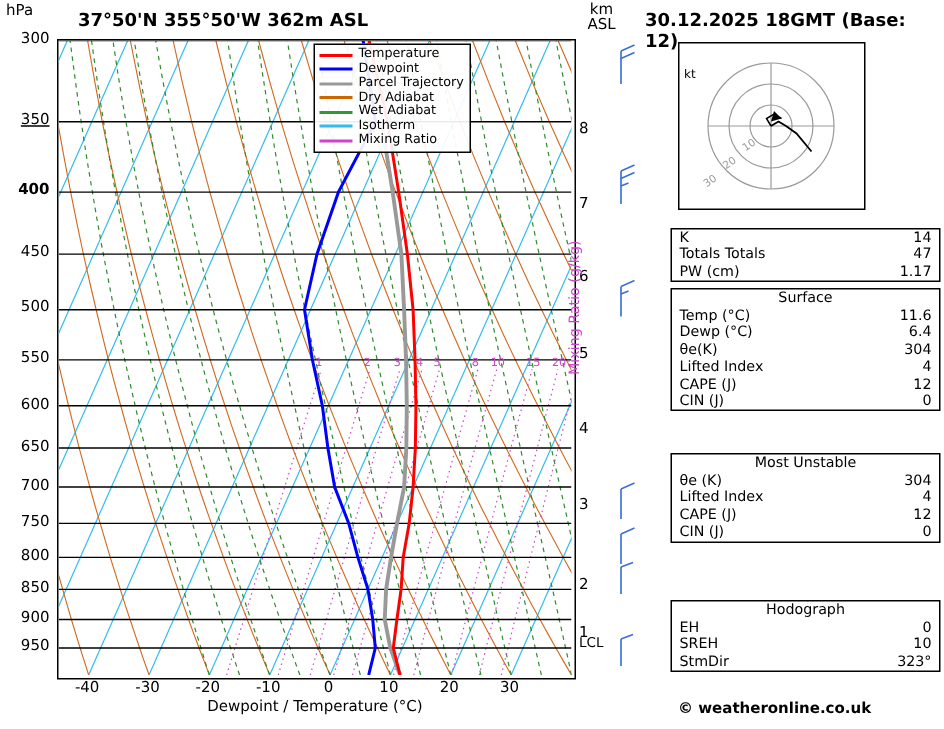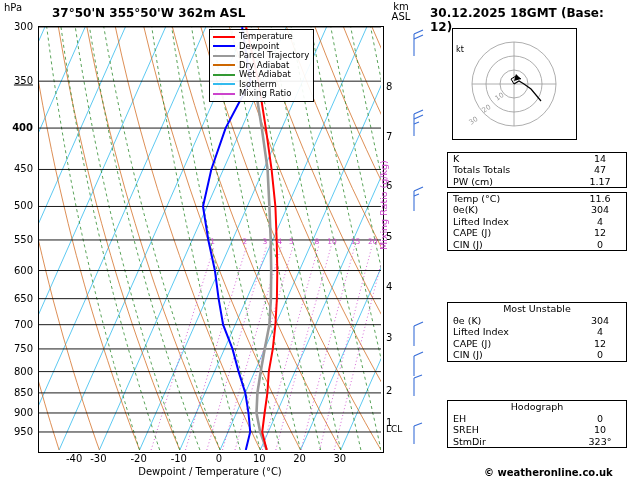--- a/index.html
+++ b/index.html
@@ -65,31 +65,31 @@
   #hodo-kt{position:absolute;left:3px;top:1px;font-size:8px;margin-top:15px;}
 
   
   .panel{
     position:absolute;left:447px;width:178px;
     border:1px solid #000;background:#fff;
     font-size:9.5px;
   }
   .prow{display:flex;justify-content:space-between;padding:0 5px;line-height:11.4px;}
   .prow .k{white-space:nowrap;}
-  .prow .v{width:42px;text-align:center;}
+  .prow .v{width:42px;text-align:right;}
   .phead{text-align:center;line-height:12px;border-top:1px solid #000;}
   .phead.first{border-top:none;}
 
   #panel1{top:152px;}
   #panel2{top:192px;}
   #panel3{top:302px;}
   #panel4{top:400px;}
 
   
-  #copyright{left:452px;top:467px;font-size:10px;font-weight:bold;margin-left:32px;}
+  #copyright{left:452px;top:467px;font-size:10px;font-weight:bold;}
 
   
   #barbs{left:400px;top:26px;width:40px;height:425px;}
 </style>
 </head>
 <body>
 
 <div class="abs" id="hpa-label">hPa</div>
 <div class="abs" id="station-title">37°50'N 355°50'W 362m ASL</div>
 <div class="abs" id="km-label">
@@ -246,21 +246,21 @@
         <span>Isotherm</span>
       </div>
       <div class="row">
         <span class="sw" style="border-top-color: rgb(204, 68, 204);"></span>
         <span>Mixing Ratio</span>
       </div>
     </div>
 </div>
 
 <div class="abs" id="xlabels">
-    <div class="xtick" style="left: 20.1176px; top: 0px; margin-left: 16px;">-40</div>
+    <div class="xtick" style="left: 20.1176px; top: 0px;">-40</div>
     <div class="xtick" style="left: 60.3529px; top: 0px;">-30</div>
     <div class="xtick" style="left: 100.588px; top: 0px;">-20</div>
     <div class="xtick" style="left: 140.824px; top: 0px;">-10</div>
     <div class="xtick" style="left: 181.059px; top: 0px;">0</div>
     <div class="xtick" style="left: 221.294px; top: 0px;">10</div>
     <div class="xtick" style="left: 261.529px; top: 0px;">20</div>
     <div class="xtick" style="left: 301.765px; top: 0px;">30</div>
   </div>
 <div class="abs" id="xaxis-title">Dewpoint / Temperature (°C)</div>
 
@@ -349,25 +349,30 @@
     <div class="prow">
       <span class="k">Totals Totals</span>
       <span class="v">47</span>
     </div>
     <div class="prow">
       <span class="k">PW (cm)</span>
       <span class="v">1.17</span>
     </div>
   </div>
 <div class="panel" id="panel2">
+    <div class="phead first">Surface</div>
     <div class="prow">
       <span class="k">Temp (°C)</span>
       <span class="v">11.6</span>
     </div>
     <div class="prow">
+      <span class="k">Dewp (°C)</span>
+      <span class="v">6.4</span>
+    </div>
+    <div class="prow">
       <span class="k">θe(K)</span>
       <span class="v">304</span>
     </div>
     <div class="prow">
       <span class="k">Lifted Index</span>
       <span class="v">4</span>
     </div>
     <div class="prow">
       <span class="k">CAPE (J)</span>
       <span class="v">12</span>

